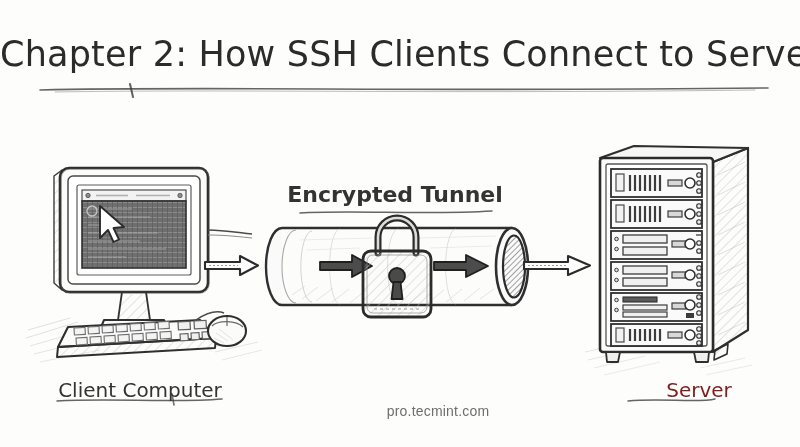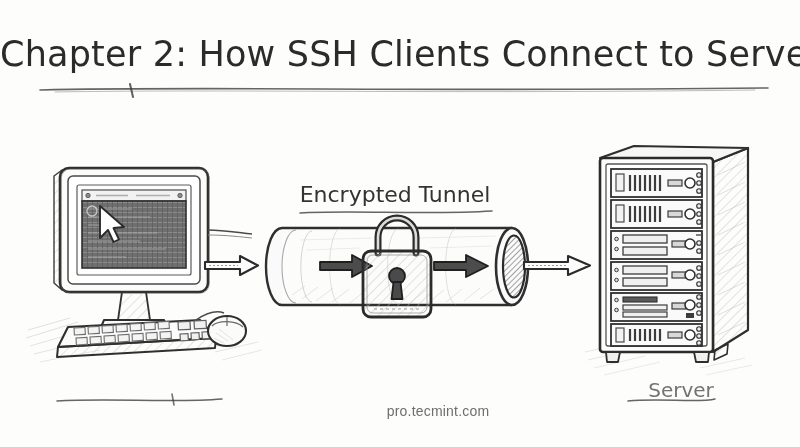--- a/index.html
+++ b/index.html
@@ -42,39 +42,40 @@
   }
   .txt-tunnel {
     position: absolute;
     left: 250px;
     top: 182px;
     width: 290px;
     text-align: center;
     font-size: 22px;
     color: #333333;
     white-space: nowrap;
+    font-weight: bold;
   }
   .txt-client {
     position: absolute;
     left: 20px;
     top: 378px;
     width: 240px;
     text-align: center;
     font-size: 20px;
     color: #333333;
     white-space: nowrap;
   }
   .txt-server {
     position: absolute;
-    left: 581px;
+    left: 599px;
     top: 378px;
     width: 200px;
     text-align: center;
     font-size: 20px;
-    color: #737373;
+    color: #7f1d1d;
     white-space: nowrap;
   }
   .txt-watermark {
     position: absolute;
     left: 0;
     top: 403px;
     width: 800px;
     text-align: center;
     font-family: "Liberation Sans", sans-serif;
     font-size: 14px;
@@ -446,16 +447,17 @@
       <g>
         <path d="M606 352 L620 352 L618 362 L607 362 Z" fill="#f0f0f0" stroke="#2f2f2f" stroke-width="1.8" stroke-linejoin="round"></path>
         <path d="M694 352 L709 352 L708 362 L696 362 Z" fill="#f0f0f0" stroke="#2f2f2f" stroke-width="1.8" stroke-linejoin="round"></path>
         <path d="M715 350 L728 344 L727 354 L714 360 Z" fill="url(#hatchLight)" stroke="#2f2f2f" stroke-width="1.6" stroke-linejoin="round"></path>
       </g>
     </g>
   </svg>
 
   <div class="txt-title">Chapter 2: How SSH Clients Connect to Servers</div>
   <div class="txt-tunnel">Encrypted Tunnel</div>
+  <div class="txt-client">Client Computer</div>
   <div class="txt-server">Server</div>
   <div class="txt-watermark">pro.tecmint.com</div>
 
 </div>
 
 </body></html>

